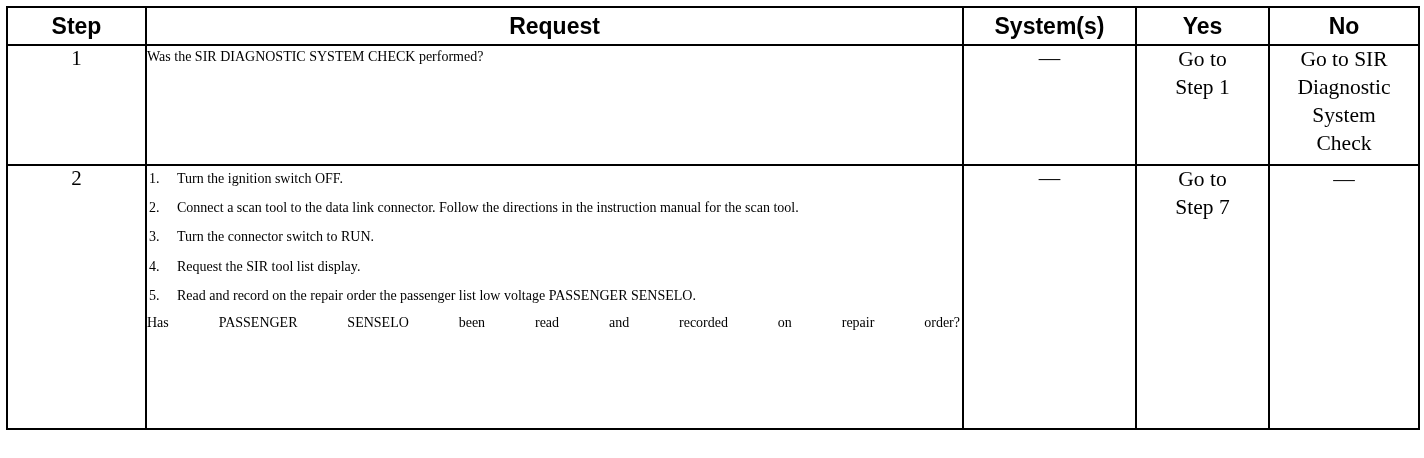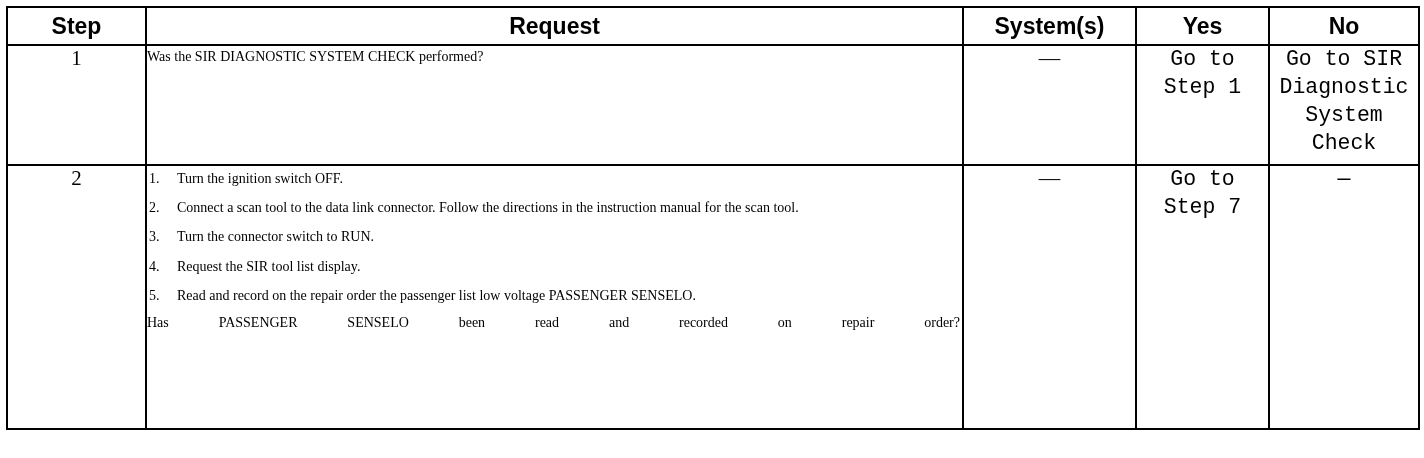--- a/index.html
+++ b/index.html
@@ -83,21 +83,20 @@
 
   .dash {
     display: block;
     font-size: 21.5px;
     line-height: 1.2;
   }
 
   .ml {            
     display: block;
     line-height: 1.30;
-    font-family: Liberation Mono, monospace;
   }
 
   
   tr.row-1 td { height: 118px; }
 
   
   tr.row-2 td { height: 262px; }
 
   .single-line {
     display: block;

